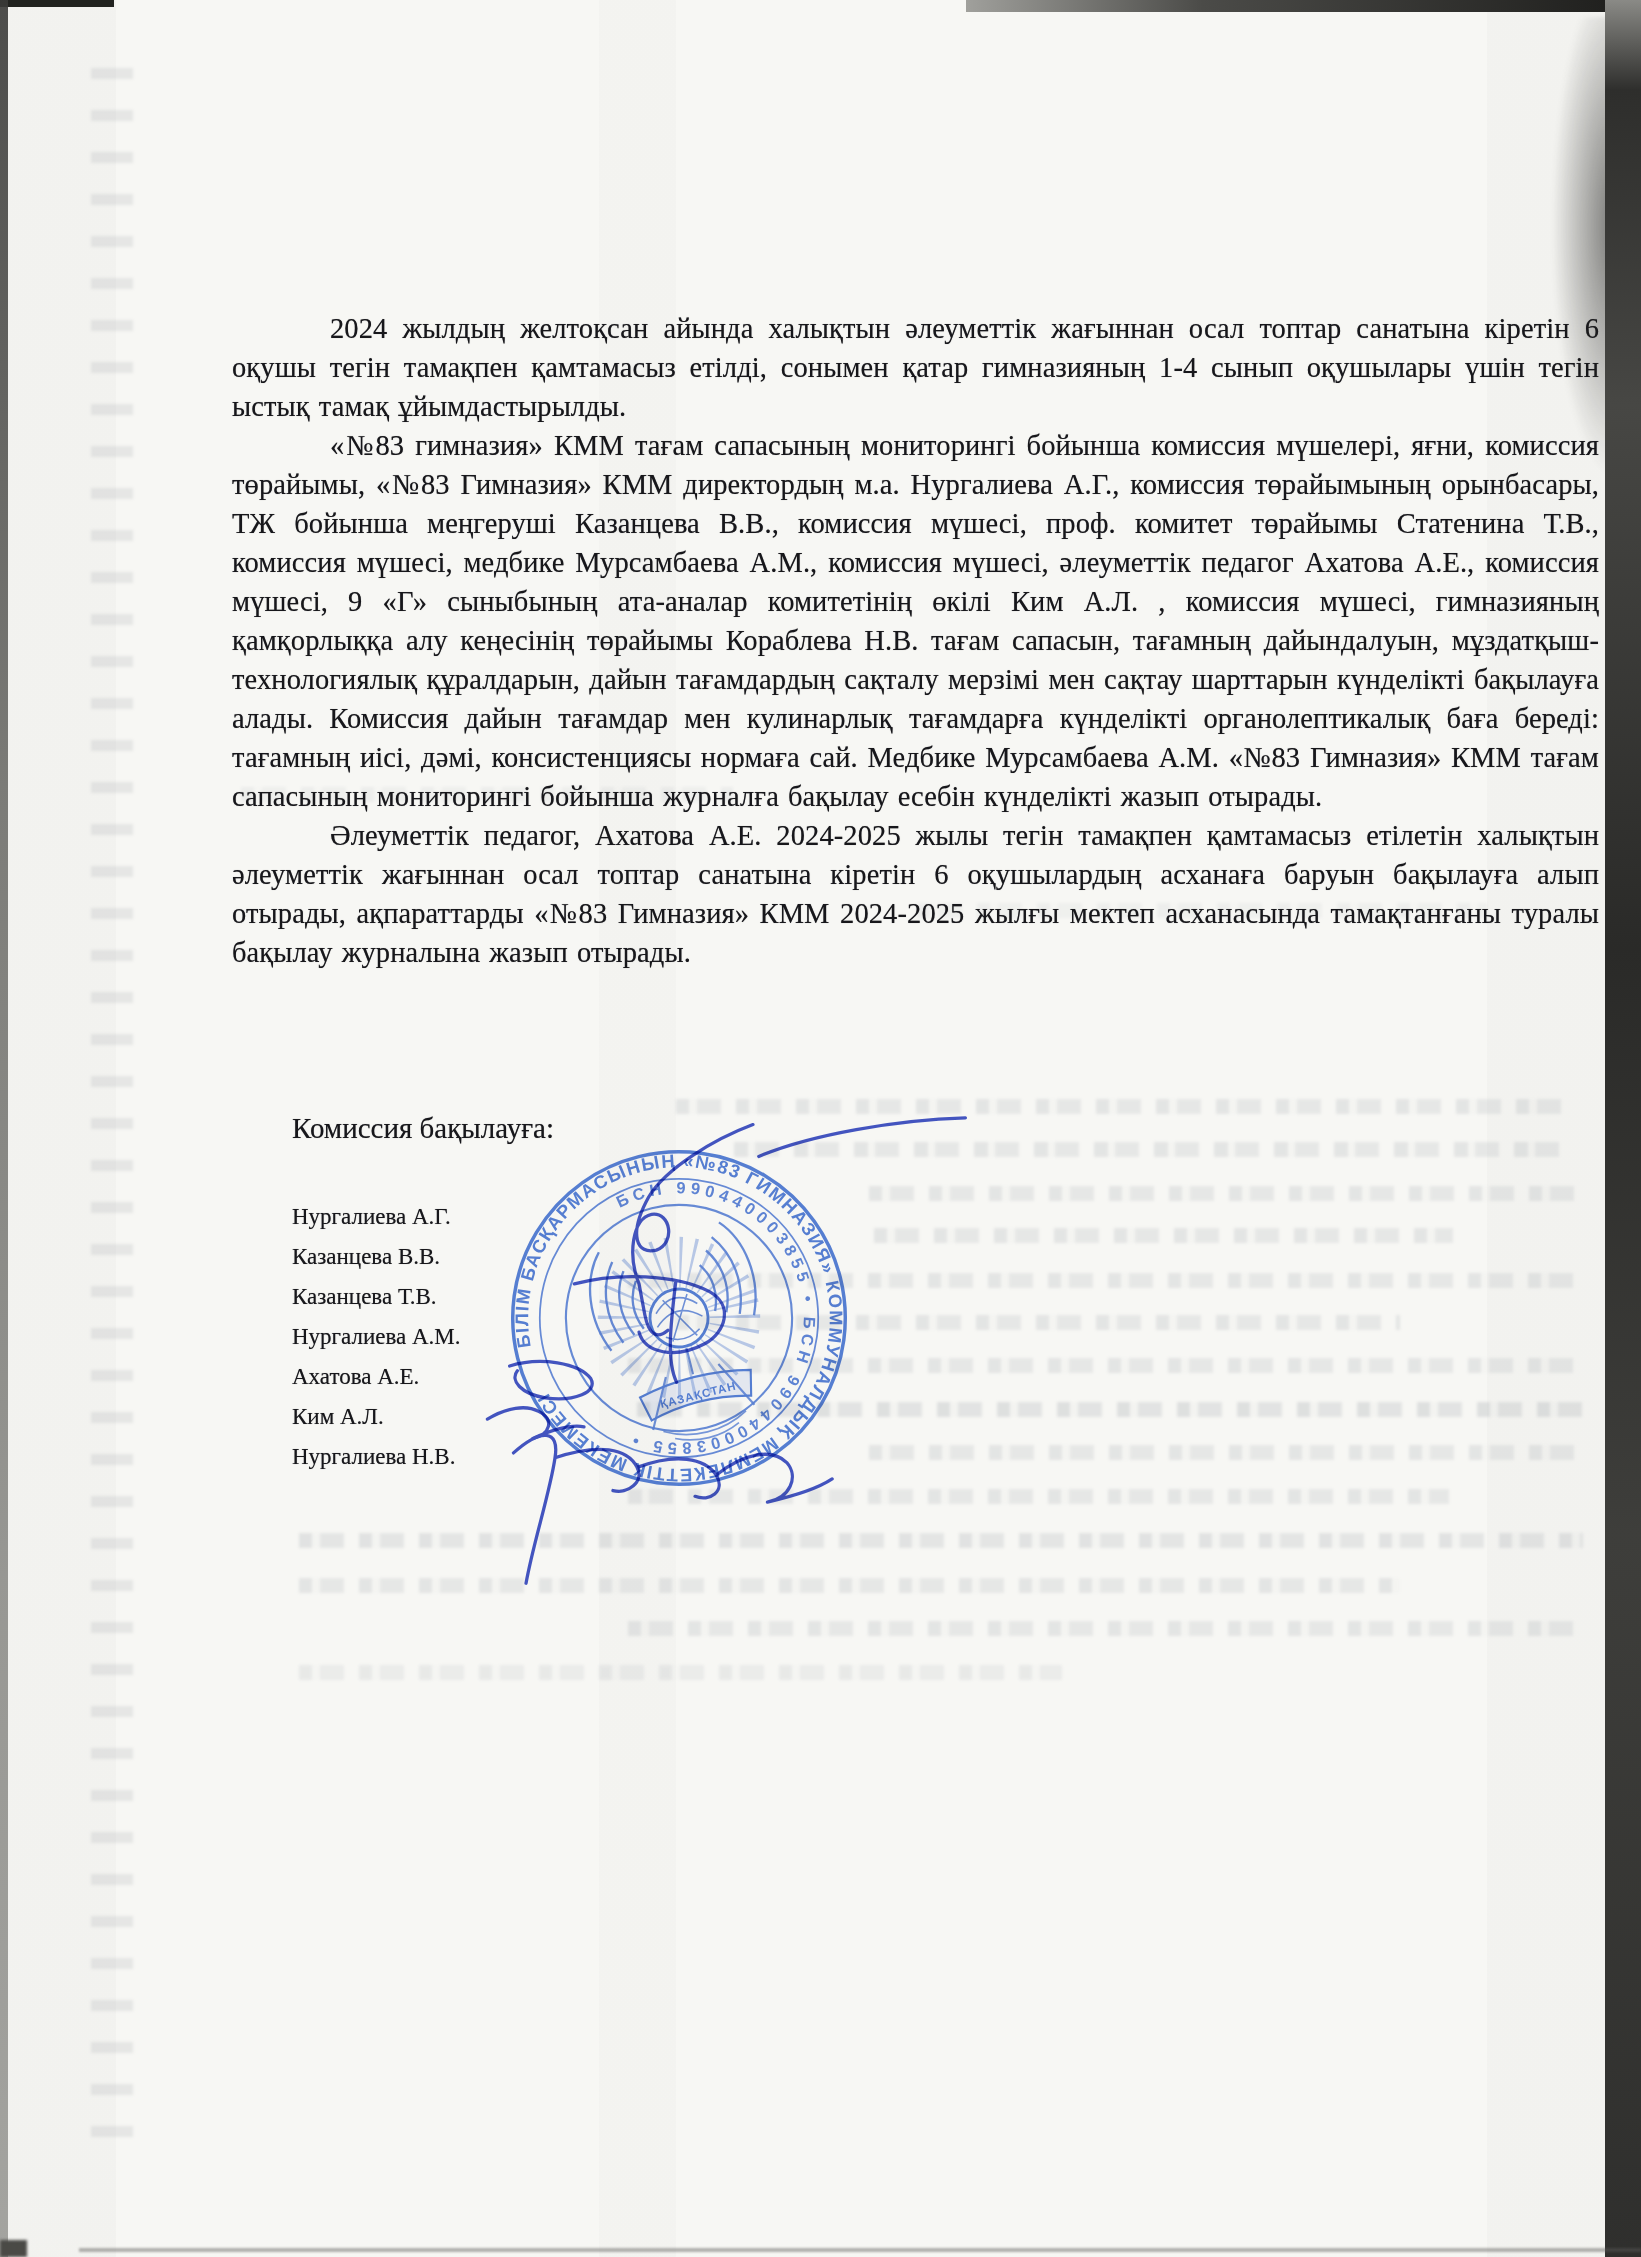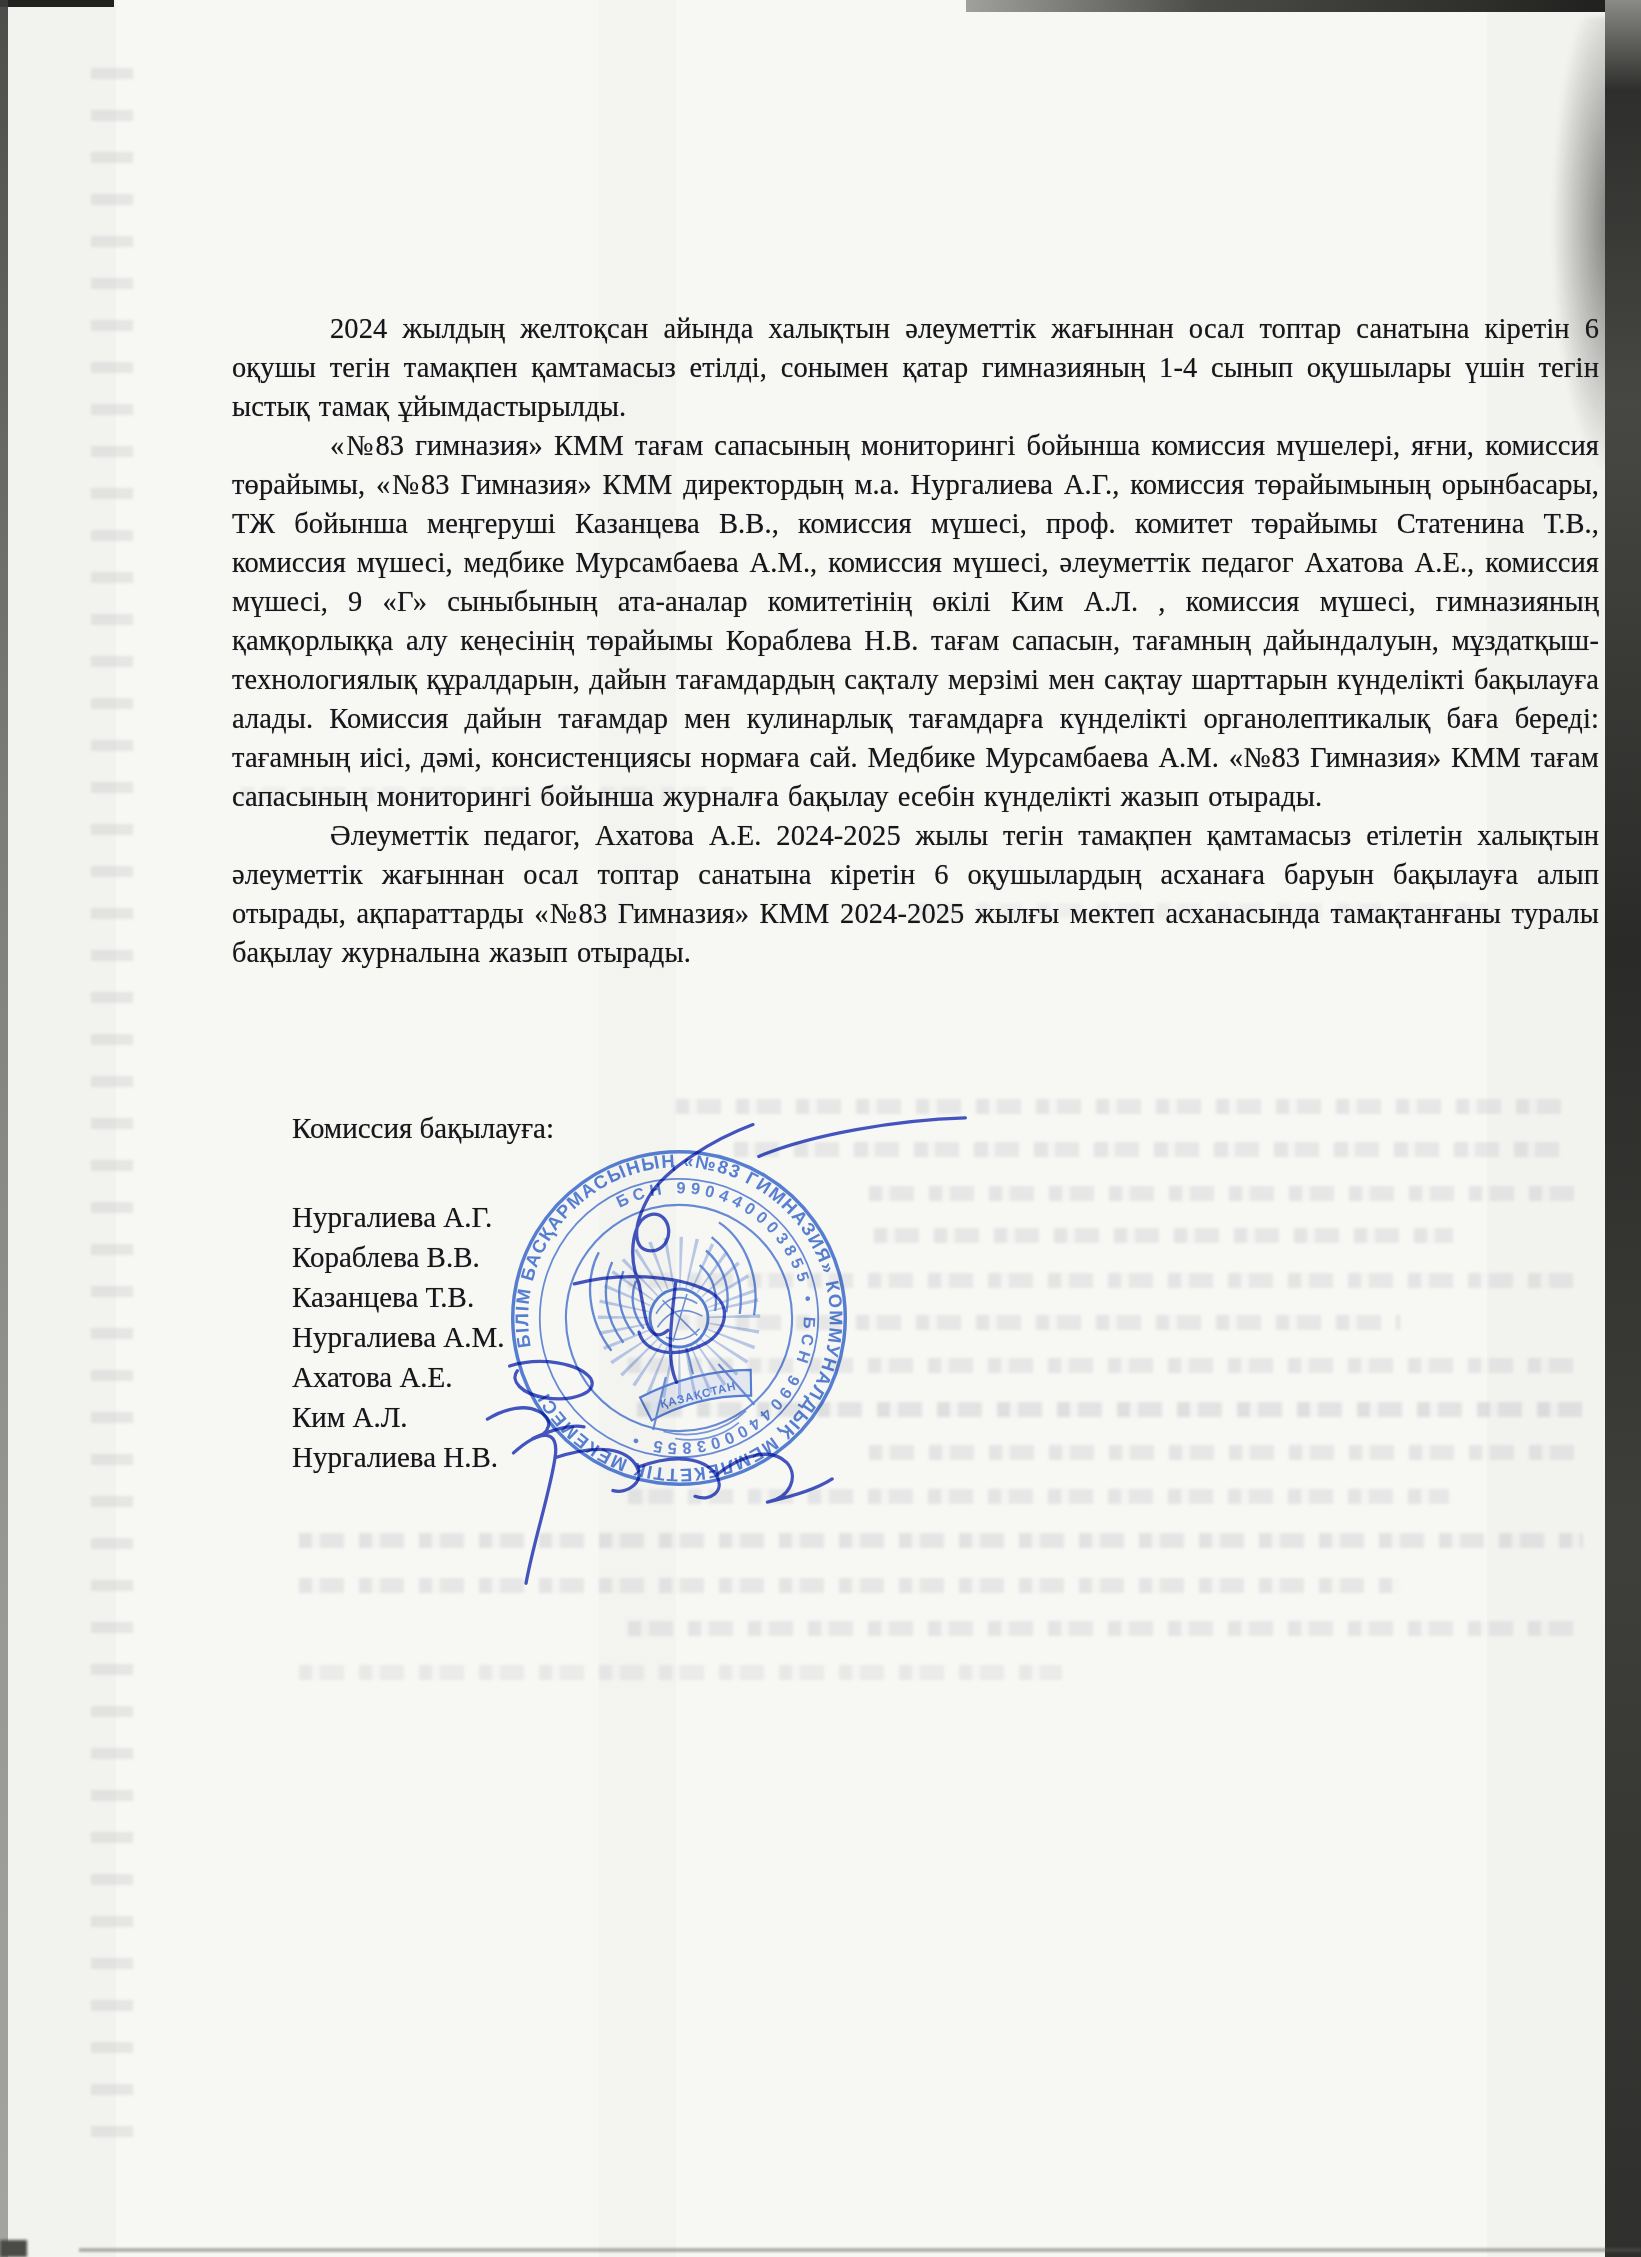--- a/index.html
+++ b/index.html
@@ -31,21 +31,21 @@
     text-shadow:0 0 0.7px rgba(15,15,20,.55);
   }
   .body-text p{margin:0; text-indent:98px;}
   .members-label{
     position:absolute; left:292px; top:1112px;
     font-size:29px; text-shadow:0 0 0.7px rgba(15,15,20,.55);
   }
   .members{
     position:absolute; left:292px; top:1197px;
     margin:0; padding:0; list-style:none;
-    font-size:29px; line-height:40px;
+    font-size:23px; line-height:40px;
     text-shadow:0 0 0.7px rgba(15,15,20,.55);
   }
   
   .stamp{
     position:absolute; left:505px; top:1144px; width:348px; height:348px;
     mix-blend-mode:multiply; opacity:.92; filter:blur(0.3px);
   }
   .stamp text{font-family:"Liberation Sans", sans-serif; font-weight:bold;}
   .signatures{
     position:absolute; left:415px; top:1081px; width:618px; height:541px;
@@ -108,21 +108,21 @@
   <div class="body-text">
     <p>2024 жылдың желтоқсан айында халықтын әлеуметтік жағыннан осал топтар санатына кіретін 6 оқушы тегін тамақпен қамтамасыз етілді, сонымен қатар гимназияның 1-4 сынып оқушылары үшін тегін ыстық тамақ ұйымдастырылды.</p>
     <p>«№83 гимназия» КММ тағам сапасының мониторингі бойынша комиссия мүшелері, яғни, комиссия төрайымы, «№83 Гимназия» КММ директордың м.а. Нургалиева А.Г., комиссия төрайымының орынбасары, ТЖ бойынша меңгеруші Казанцева В.В., комиссия мүшесі, проф. комитет төрайымы Статенина Т.В., комиссия мүшесі, медбике Мурсамбаева А.М., комиссия мүшесі, әлеуметтік педагог Ахатова А.Е., комиссия мүшесі, 9 «Г» сыныбының ата-аналар комитетінің өкілі Ким А.Л. , комиссия мүшесі, гимназияның қамқорлыққа алу кеңесінің төрайымы Кораблева Н.В. тағам сапасын, тағамның дайындалуын, мұздатқыш-технологиялық құралдарын, дайын тағамдардың сақталу мерзімі мен сақтау шарттарын күнделікті бақылауға алады. Комиссия дайын тағамдар мен кулинарлық тағамдарға күнделікті органолептикалық баға береді: тағамның иісі, дәмі, консистенциясы нормаға сай. Медбике Мурсамбаева А.М. «№83 Гимназия» КММ тағам сапасының мониторингі бойынша журналға бақылау есебін күнделікті жазып отырады.</p>
     <p>Әлеуметтік педагог, Ахатова А.Е. 2024-2025 жылы тегін тамақпен қамтамасыз етілетін халықтын әлеуметтік жағыннан осал топтар санатына кіретін 6 оқушылардың асханаға баруын бақылауға алып отырады, ақпараттарды «№83 Гимназия» КММ 2024-2025 жылғы мектеп асханасында тамақтанғаны туралы бақылау журналына жазып отырады.</p>
   </div>
 
   <div class="members-label">Комиссия бақылауға:</div>
 
   <ul class="members">
     <li>Нургалиева А.Г.</li>
-    <li>Кораблева В.В.</li>
+    <li>Казанцева В.В.</li>
     <li>Казанцева Т.В.</li>
     <li>Нургалиева А.М.</li>
     <li>Ахатова А.Е.</li>
     <li>Ким А.Л.</li>
     <li>Нургалиева Н.В.</li>
   </ul>
 
   <svg class="stamp" viewBox="0 0 360 360">
     <g stroke="#4a77d8" fill="none" transform="rotate(-14 180 180)">
       <defs>

